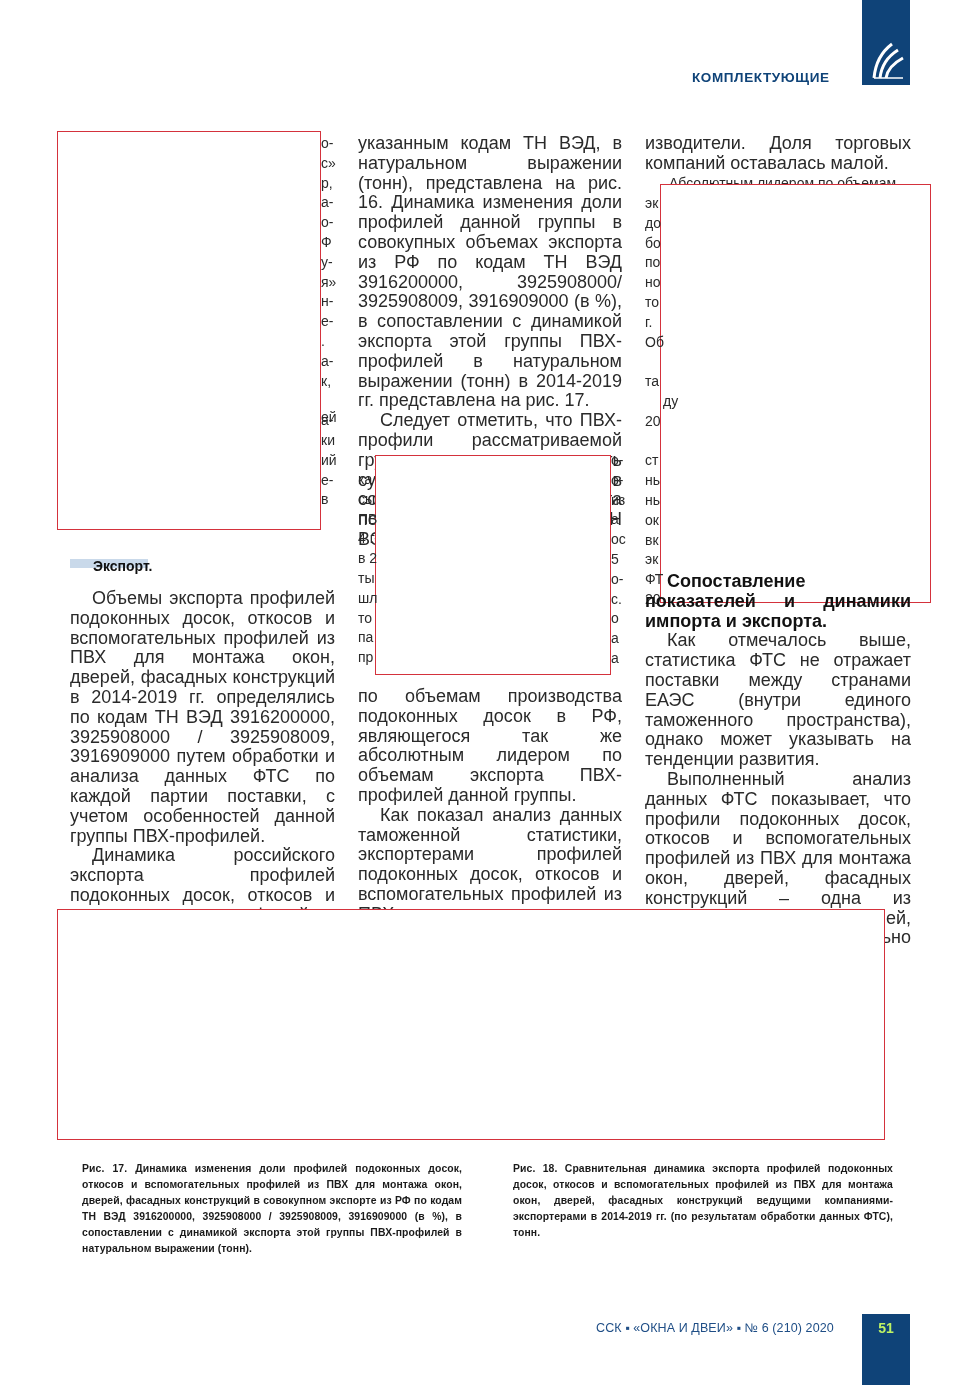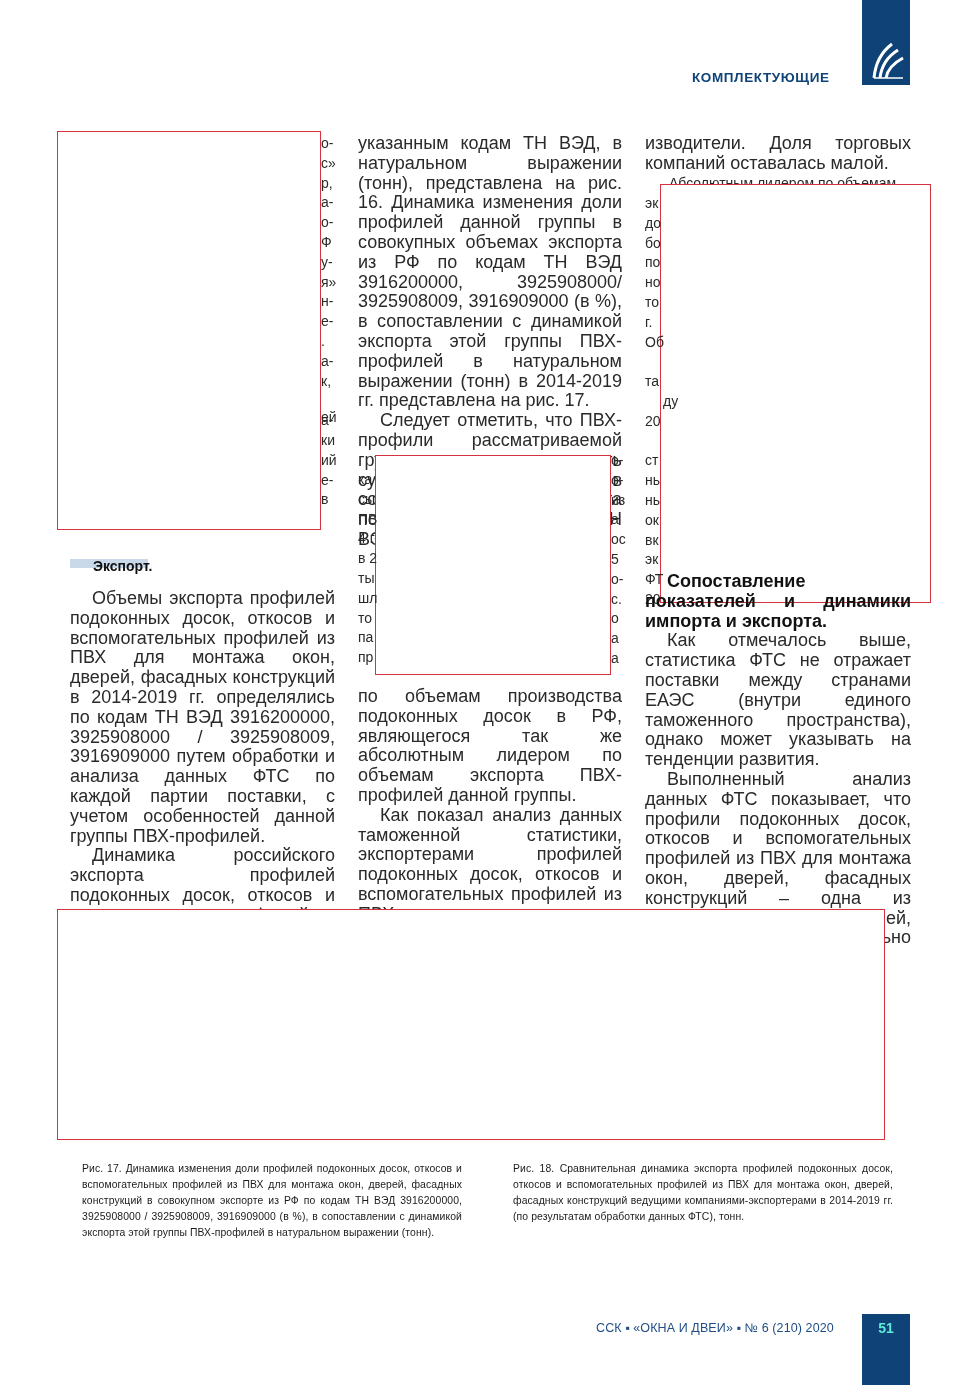--- a/index.html
+++ b/index.html
@@ -16,25 +16,25 @@
 
   .redact { position: absolute; border: 1.5px solid #d4323c; background: #ffffff; }
 
   .frag { position: absolute; font-size: 14px; line-height: 19.8px; color: #2a2a2a; white-space: pre; }
 
   .heading-bar { position: absolute; left: 70px; top: 559px; width: 78px; height: 9px; background: #c9d9ea; }
   .heading-exp { position: absolute; left: 93px; top: 558px; font-size: 14px; font-weight: bold; color: #111; }
 
   .heading-cmp { font-weight: bold; color: #111; }
 
-  .caption { position: absolute; font-family: "Liberation Sans", sans-serif; font-size: 10.4px; line-height: 16px; font-weight: normal; color: #1a1a1a; text-align: justify; letter-spacing: 0.1px; }
+  .caption { position: absolute; font-family: "Liberation Sans", sans-serif; font-size: 10.4px; line-height: 16px; font-weight: bold; color: #1a1a1a; text-align: justify; letter-spacing: 0.1px; }
 
   .footer-text { position: absolute; left: 596px; top: 1321px; font-size: 12.5px; color: #1f4e86; letter-spacing: 0.1px; }
   .tab-bottom { position: absolute; left: 862px; top: 1314px; width: 48px; height: 71px; background: #0f4378; }
-  .page-num { position: absolute; left: 0; top: 6px; width: 48px; text-align: center; font-size: 14px; font-weight: bold; color: #5eead4; }
+  .page-num { position: absolute; left: 0; top: 6px; width: 48px; text-align: center; font-size: 14px; font-weight: bold; color: #bef264; }
 </style>
 </head>
 <body>
 
 <div class="tab-top">
   <svg width="34" height="44" viewBox="0 0 34 44">
     <path d="M4 40 Q6 18 22 6" stroke="#ffffff" stroke-width="3" fill="none"></path>
     <path d="M10 40 Q12 22 28 12" stroke="#ffffff" stroke-width="3" fill="none"></path>
     <path d="M16 40 Q18 28 33 20" stroke="#ffffff" stroke-width="3" fill="none"></path>
     <path d="M4 40 L33 40" stroke="#ffffff" stroke-width="1.5"></path>

